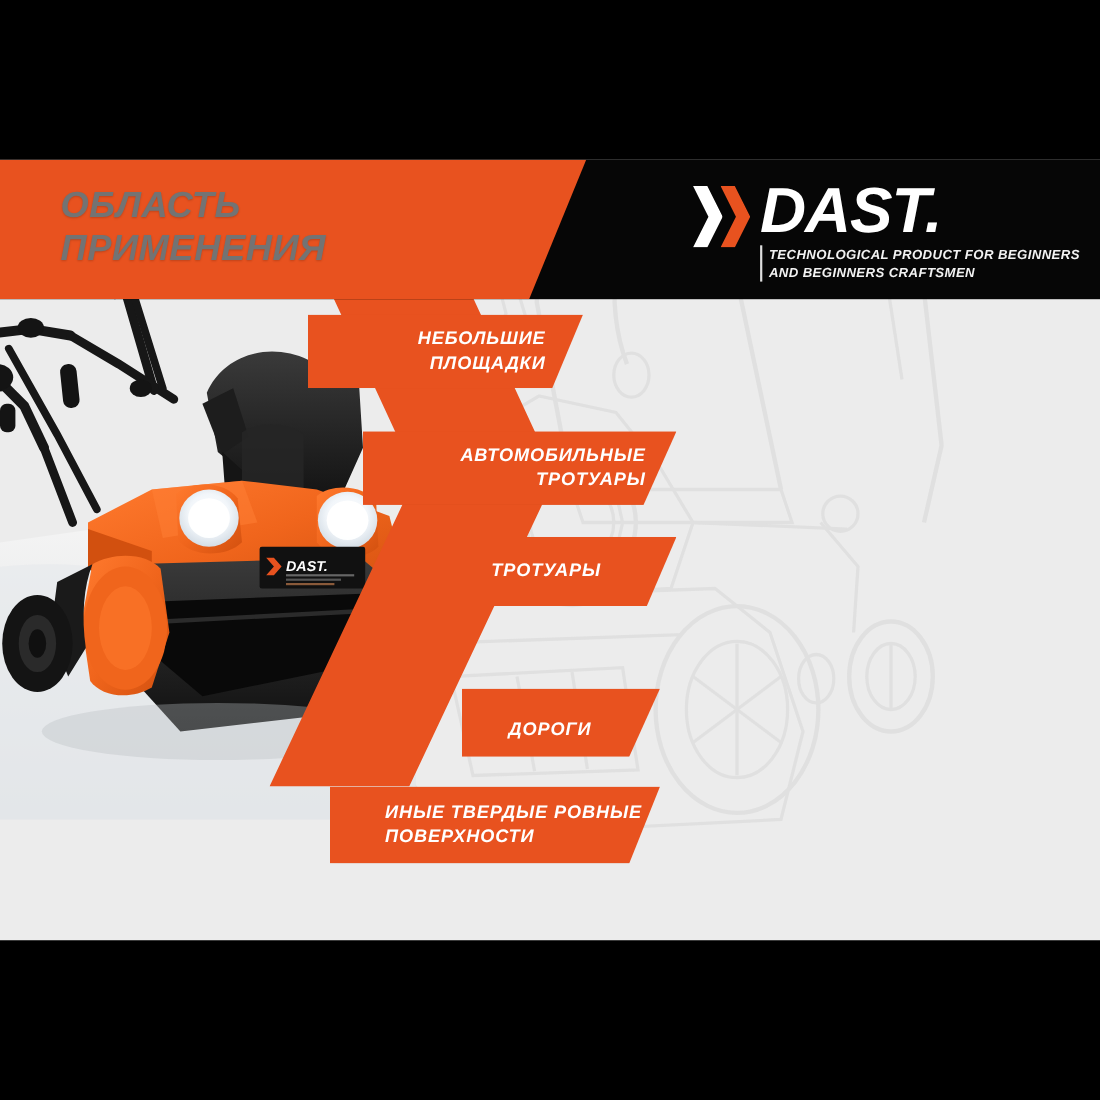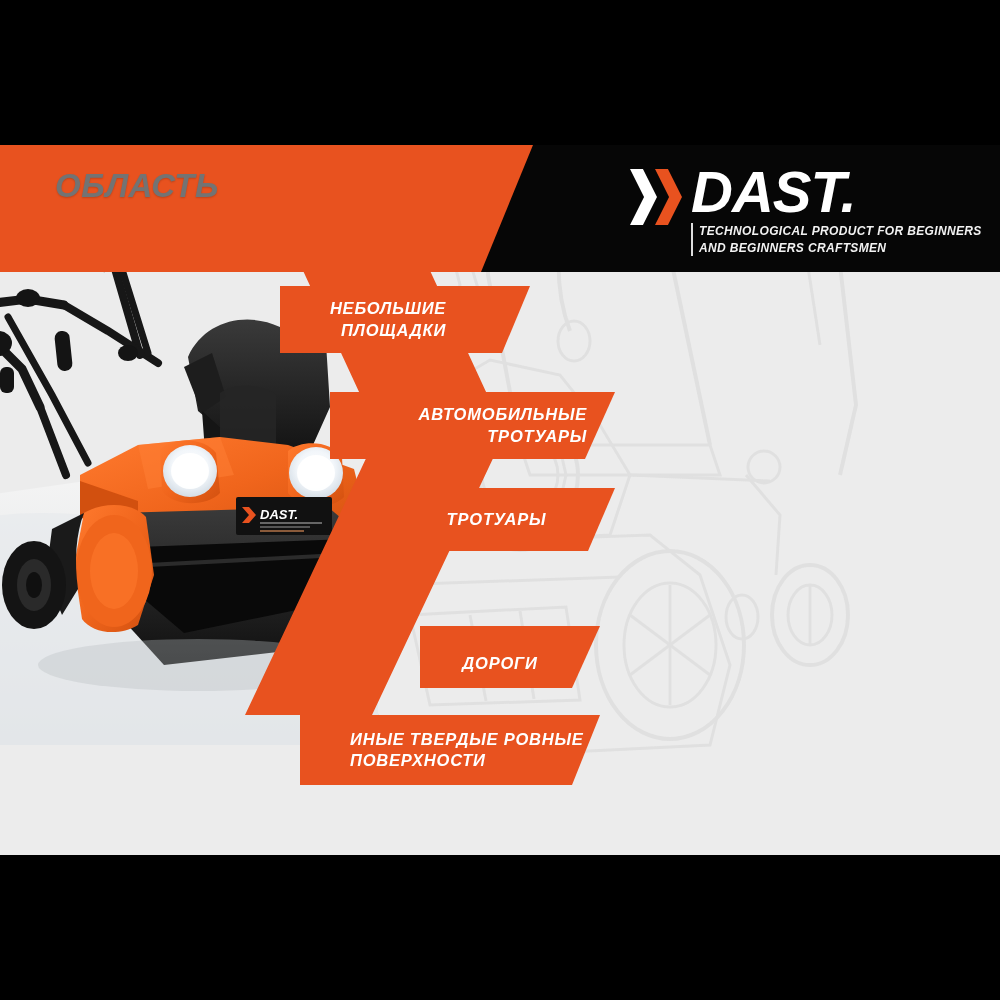--- a/index.html
+++ b/index.html
@@ -45,21 +45,21 @@
 
   
   .tab{position:absolute;background:#e8521f;color:#fff;
        font-size:16.5px;font-weight:bold;font-style:italic;letter-spacing:.8px;
        display:flex;align-items:center;line-height:1.3;
        filter:drop-shadow(2px 3px 4px rgba(0,0,0,.2));}
   .tab span{display:block;}
 
   .tab1{left:280px;top:141px;width:250px;height:67px;
         clip-path:polygon(0 0, 250px 0, 222px 67px, 0 67px);
-        justify-content:center;padding-right:34px;text-align:right;box-sizing:border-box;}
+        justify-content:flex-end;padding-right:34px;text-align:right;box-sizing:border-box;}
   .tab2{left:330px;top:247px;width:285px;height:67px;
         clip-path:polygon(0 0, 285px 0, 255px 67px, 0 67px);
         justify-content:flex-end;padding-right:28px;text-align:right;box-sizing:border-box;}
   .tab3{left:400px;top:343px;width:215px;height:63px;
         clip-path:polygon(0 0, 215px 0, 188px 63px, 0 63px);
         justify-content:center;padding-right:22px;box-sizing:border-box;}
   .tab4{left:420px;top:481px;width:180px;height:76px;
         clip-path:polygon(0 0, 180px 0, 152px 62px, 0 62px);
         justify-content:center;padding-right:20px;box-sizing:border-box;}
   .tab5{left:300px;top:570px;width:300px;height:70px;
@@ -245,20 +245,21 @@
         <span>ИНЫЕ ТВЕРДЫЕ РОВНЫЕ</span>
         <span>ПОВЕРХНОСТИ</span>
       </div>
     </div>
 
     <div class="header-black"></div>
     <div class="header-orange"></div>
 
     <div class="header-title">
       <div>ОБЛАСТЬ</div>
+      <div>ПРИМЕНЕНИЯ</div>
     </div>
 
     <div class="logo">
       <div class="logo-chevrons">
         <div class="chev w"></div>
         <div class="chev o"></div>
       </div>
       <div class="logo-right">
         <div class="logo-word">DAST.</div>
         <div class="logo-tag">

